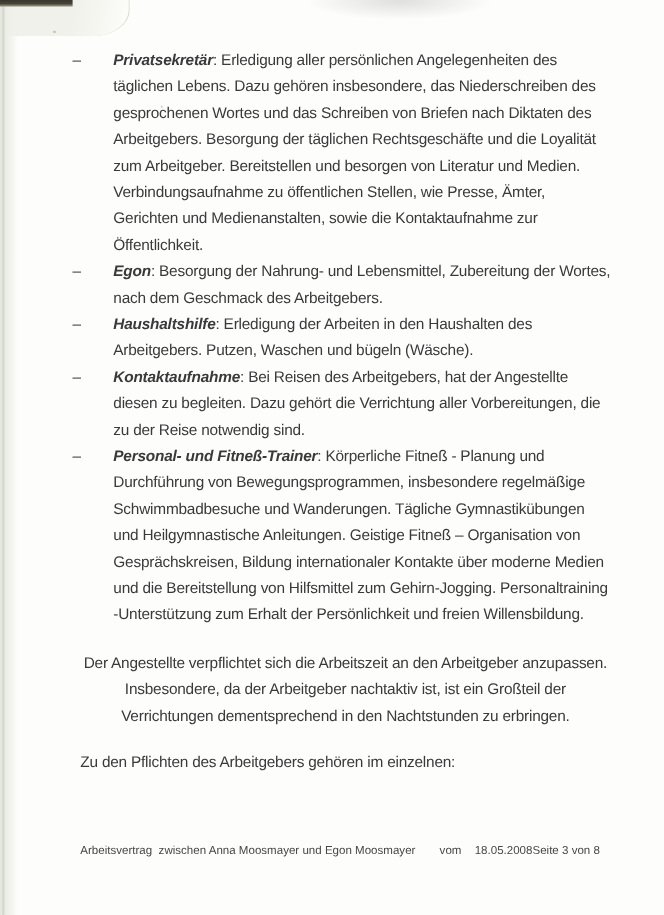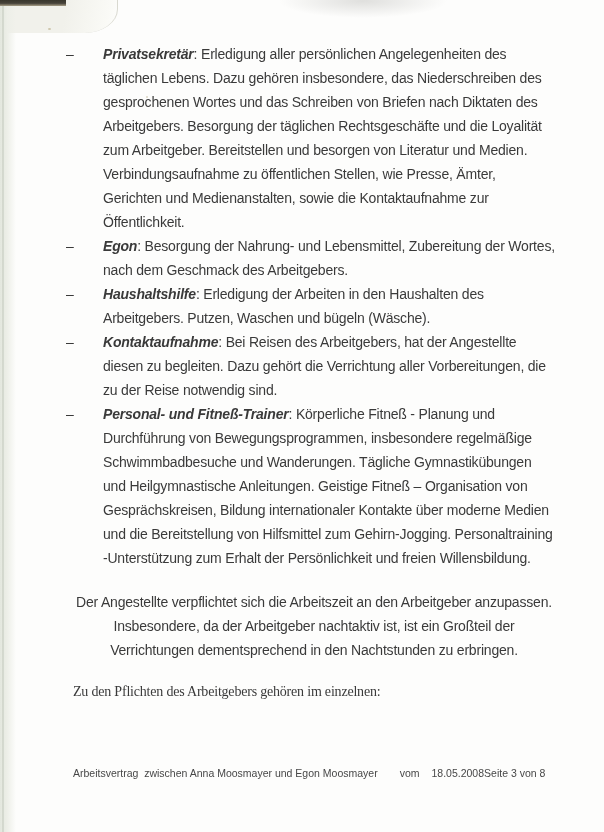--- a/index.html
+++ b/index.html
@@ -45,21 +45,21 @@
     font-size:14px; line-height:24px; letter-spacing:-0.2px;
     color:#3a3a3a;
   }
   .intro  { margin:0 0 26px 0; }
   ul.duties { list-style:none; margin:0; padding:0; }
   li.duty { display:flex; }
   .dash { width:21px; margin-left:-7px; flex:none; }
   .duty-body { flex:1;margin-left:16px; }
   .term { font-weight:bold; font-style:italic; }
   .para  { margin:20px 0 0 0;text-align:center; }
-  .outro { margin:18px 0 0 0;font-family:Liberation Serif, serif; }
+  .outro { margin:18px 0 0 0; }
 
   .footer {
     position:absolute; left:73px; top:766px; width:457px;
     display:flex; align-items:flex-start;
     font-size:10.5px; line-height:14px; color:#474747; letter-spacing:0;
   }
   .footer span { white-space:pre; }
   .f-vom  { margin-left:22px; }
   .f-date { margin-left:12px; }
   .f-page { margin-left:auto; }

